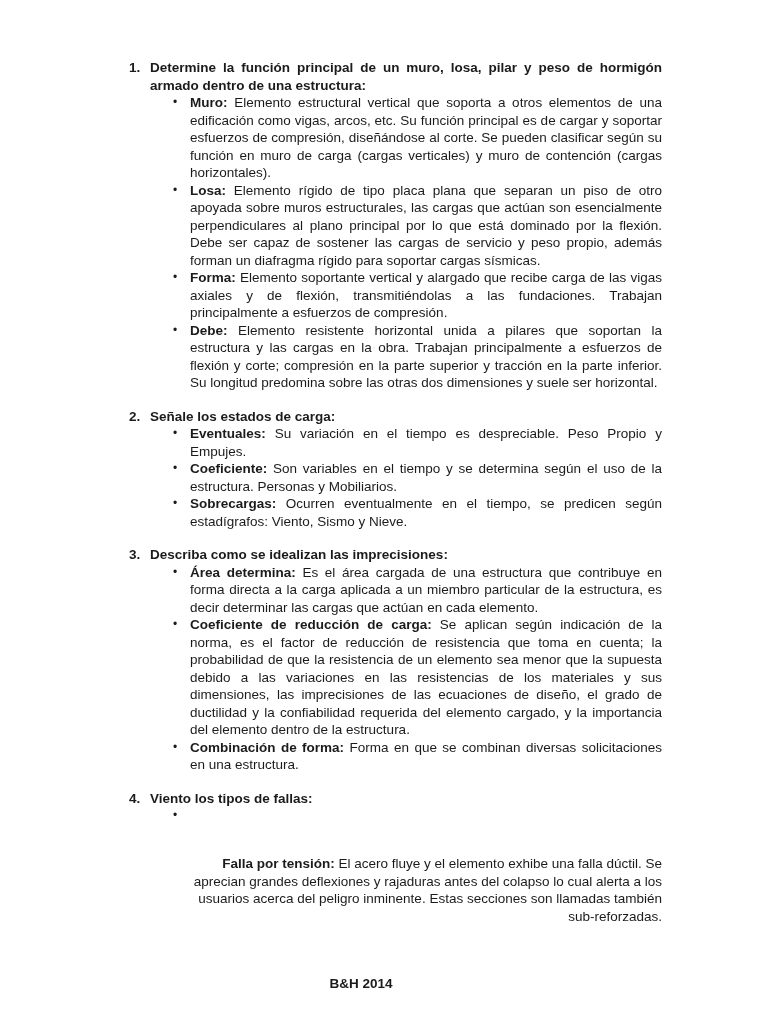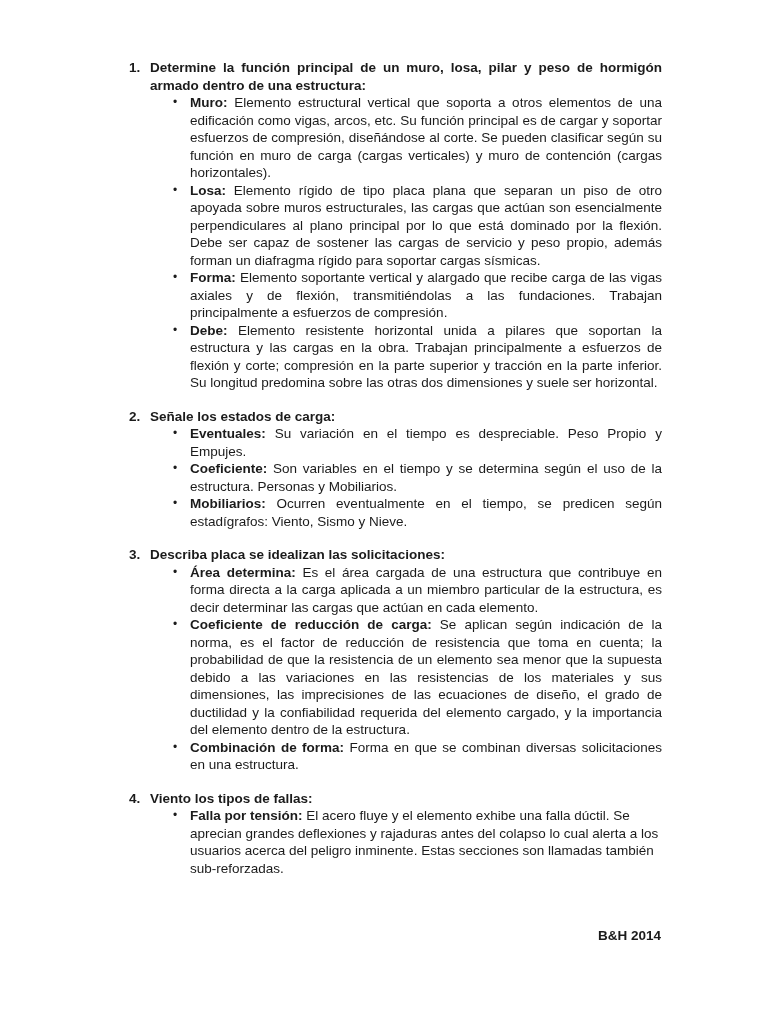--- a/index.html
+++ b/index.html
@@ -58,30 +58,31 @@
     flex: none;
     width: 17px;
     font-size: 12px;
   }
   .bullet p {
     flex: 1;
     margin: 0;
     text-align: justify;
   }
   .bullet p.no-justify {
-    text-align: left;
+    text-align: right;
+    margin-top: 48px;
   }
   .lbl {
     font-weight: bold;
   }
   .doc-footer {
     margin-left: 61px;
     margin-top: 51px;
     width: 600px;
-    text-align: right;
+    text-align: center;
     font-weight: bold;
     font-size: 13.5px;
   }
 </style>
 </head>
 <body>
 
 <div class="page">
 
   <div class="doc-header">
@@ -120,28 +121,28 @@
       <div class="bullet">
         <span class="dot">•</span>
         <p><span class="lbl">Eventuales:</span> <span>Su variación en el tiempo es despreciable. Peso Propio y Empujes.</span></p>
       </div>
       <div class="bullet">
         <span class="dot">•</span>
         <p><span class="lbl">Coeficiente:</span> <span>Son variables en el tiempo y se determina según el uso de la estructura. Personas y Mobiliarios.</span></p>
       </div>
       <div class="bullet">
         <span class="dot">•</span>
-        <p><span class="lbl">Mobiliarios:</span> <span>Ocurren eventualmente en el tiempo, se predicen según estadígrafos: Viento, Sismo y Nieve.</span></p>
+        <p><span class="lbl">Sobrecargas:</span> <span>Ocurren eventualmente en el tiempo, se predicen según estadígrafos: Viento, Sismo y Nieve.</span></p>
       </div>
     </div>
 
     <div class="question">
       <div class="q-head">
         <span class="q-num">3.</span>
-        <div class="q-title">Describa placa se idealizan las solicitaciones:</div>
+        <div class="q-title">Describa como se idealizan las imprecisiones:</div>
       </div>
       <div class="bullet">
         <span class="dot">•</span>
         <p><span class="lbl">Área determina:</span> <span>Es el área cargada de una estructura que contribuye en forma directa a la carga aplicada a un miembro particular de la estructura, es decir determinar las cargas que actúan en cada elemento.</span></p>
       </div>
       <div class="bullet">
         <span class="dot">•</span>
         <p><span class="lbl">Coeficiente de reducción de carga:</span> <span>Se aplican según indicación de la norma, es el factor de reducción de resistencia que toma en cuenta; la probabilidad de que la resistencia de un elemento sea menor que la supuesta debido a las variaciones en las resistencias de los materiales y sus dimensiones, las imprecisiones de las ecuaciones de diseño, el grado de ductilidad y la confiabilidad requerida del elemento cargado, y la importancia del elemento dentro de la estructura.</span></p>
       </div>
       <div class="bullet">

